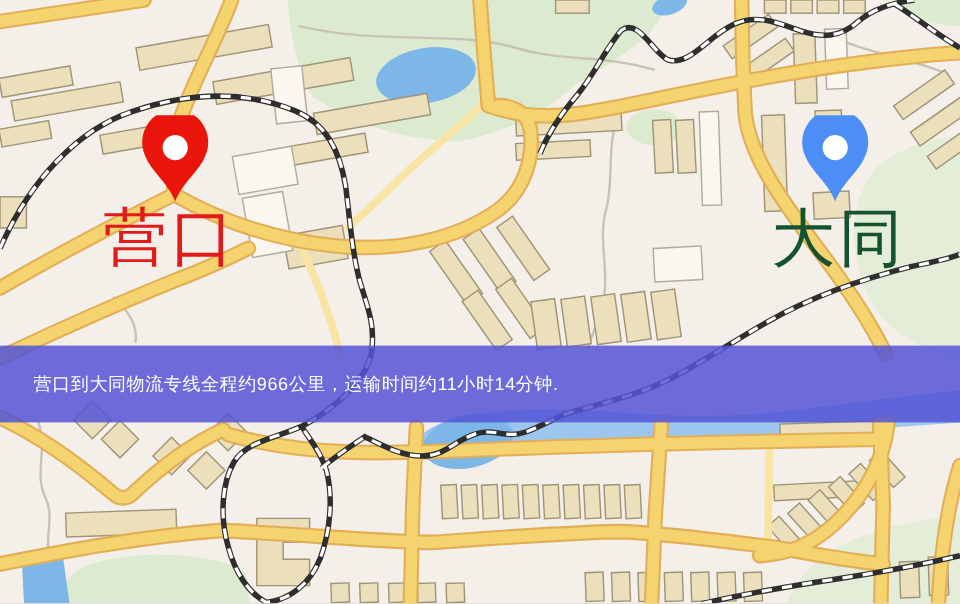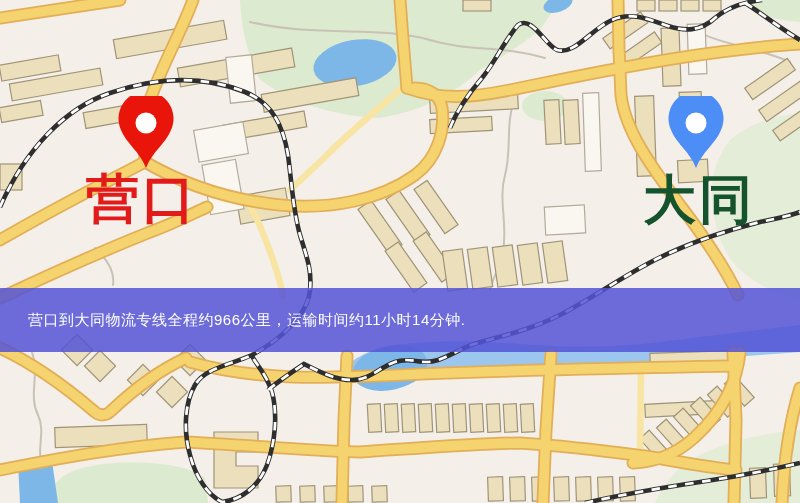--- a/index.html
+++ b/index.html
@@ -15,21 +15,21 @@
   .rb{fill:none;stroke:#e2ae57;stroke-width:13;stroke-linecap:round;stroke-linejoin:round;}
   .rf{fill:none;stroke:#f5d36e;stroke-width:9.5;stroke-linecap:round;stroke-linejoin:round;}
   .rm{fill:none;stroke:#f8e5a3;stroke-width:6.5;stroke-linecap:round;}
   .rwb{fill:none;stroke:#2e2e2e;stroke-width:4.6;stroke-linecap:butt;}
   .rww{fill:none;stroke:#ffffff;stroke-width:2.7;stroke-dasharray:8.5 8.5;}
   .bld{fill:#ebdfbc;stroke:#a09478;stroke-width:1.2;}
   .bldw{fill:#faf7f0;stroke:#b3aa9b;stroke-width:1.2;}
   
   .pin{position:absolute;width:62px;height:74px;}
   
-  .city-label{position:absolute;font-size:53px;font-weight:700;line-height:1;
+  .city-label{position:absolute;font-size:53px;font-weight:400;line-height:1;
               letter-spacing:3px;white-space:nowrap;}
   .label-origin{left:86px;top:172px;color:#e31a1a;}
   .label-dest{left:643px;top:173px;color:#14532d;}
   
   .banner{position:absolute;left:0;top:288px;width:800px;height:64px;
           background:rgba(84,84,214,0.85);display:flex;align-items:center;}
   .banner-text{color:#ffffff;font-size:15px;letter-spacing:0.5px;padding-left:28px;
                white-space:nowrap;}
 </style>
 </head>

